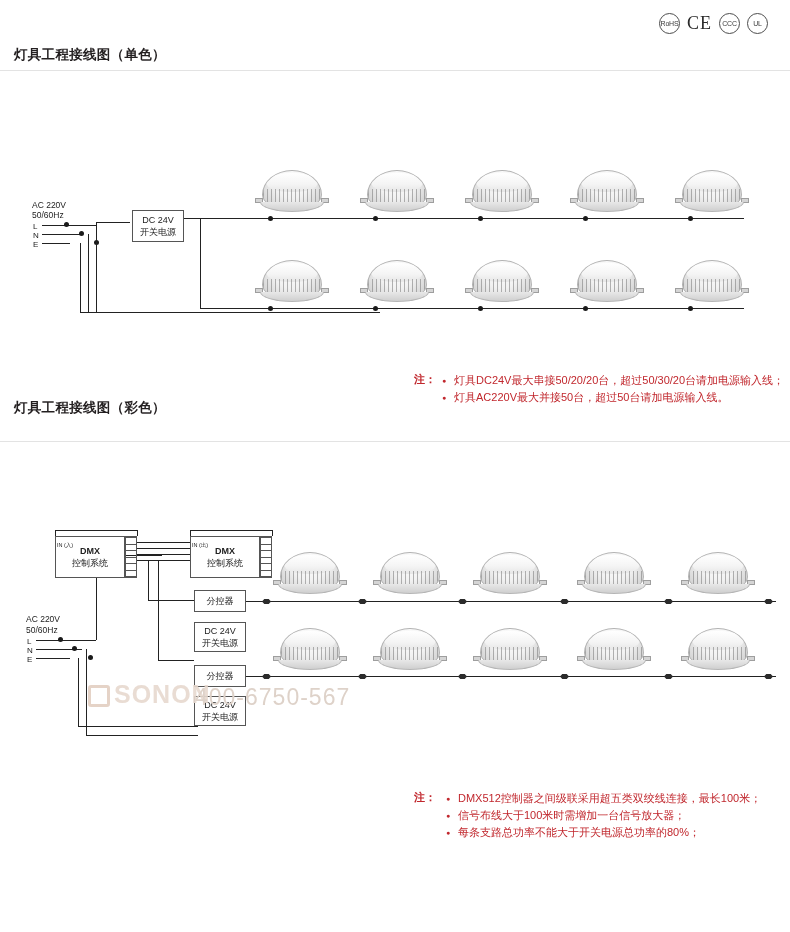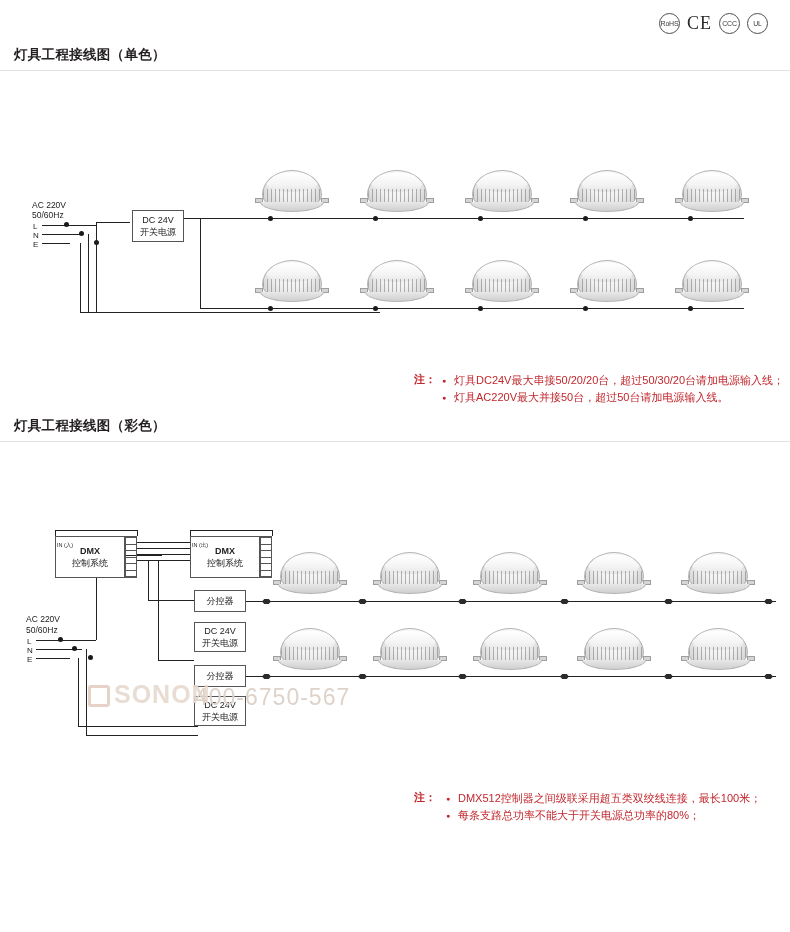--- a/index.html
+++ b/index.html
@@ -405,21 +405,21 @@
 </div>
 
 <div class="note-label" style="left:414px; top:372px;">注：</div>
 <div class="note" style="left:440px; top:372px;">
   <ul>
     <li>灯具DC24V最大串接50/20/20台，超过50/30/20台请加电源输入线；</li>
     <li>灯具AC220V最大并接50台，超过50台请加电源输入线。</li>
   </ul>
 </div>
 
-<div class="section-title" style="top:417px;text-align:center;">灯具工程接线图（彩色）</div>
+<div class="section-title" style="top:399px;text-align:center;">灯具工程接线图（彩色）</div>
 <div class="rule" style="top:441px;"></div>
 
 <div class="diagram" style="top:500px; height:250px;">
 
   <div class="src-label" style="left:26px; top:114px;">AC 220V</div>
   <div class="src-label" style="left:26px; top:125px;">50/60Hz</div>
   <div class="phase" style="left:27px; top:137px;">L</div>
   <div class="phase" style="left:27px; top:146px;">N</div>
   <div class="phase" style="left:27px; top:155px;">E</div>
 
@@ -608,15 +608,16 @@
 
 <div class="watermark">
   <span class="brandmark"></span><span>SONON</span>
 </div>
 <div class="watermark-phone">400-6750-567</div>
 
 <div class="note-label" style="left:414px; top:790px;">注：</div>
 <div class="note" style="left:444px; top:790px;">
   <ul>
     <li>DMX512控制器之间级联采用超五类双绞线连接，最长100米；</li>
+    <li>信号布线大于100米时需增加一台信号放大器；</li>
     <li>每条支路总功率不能大于开关电源总功率的80%；</li>
   </ul>
 </div>
 
 </body></html>

